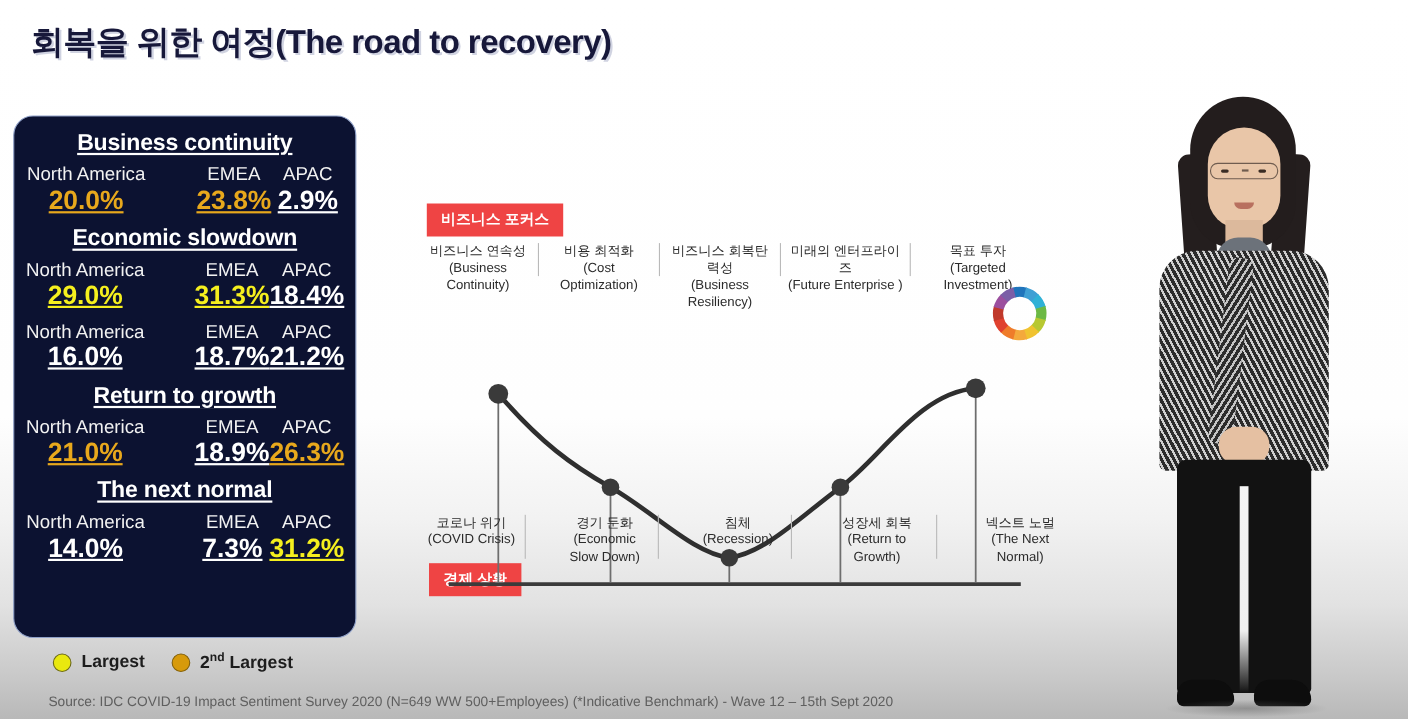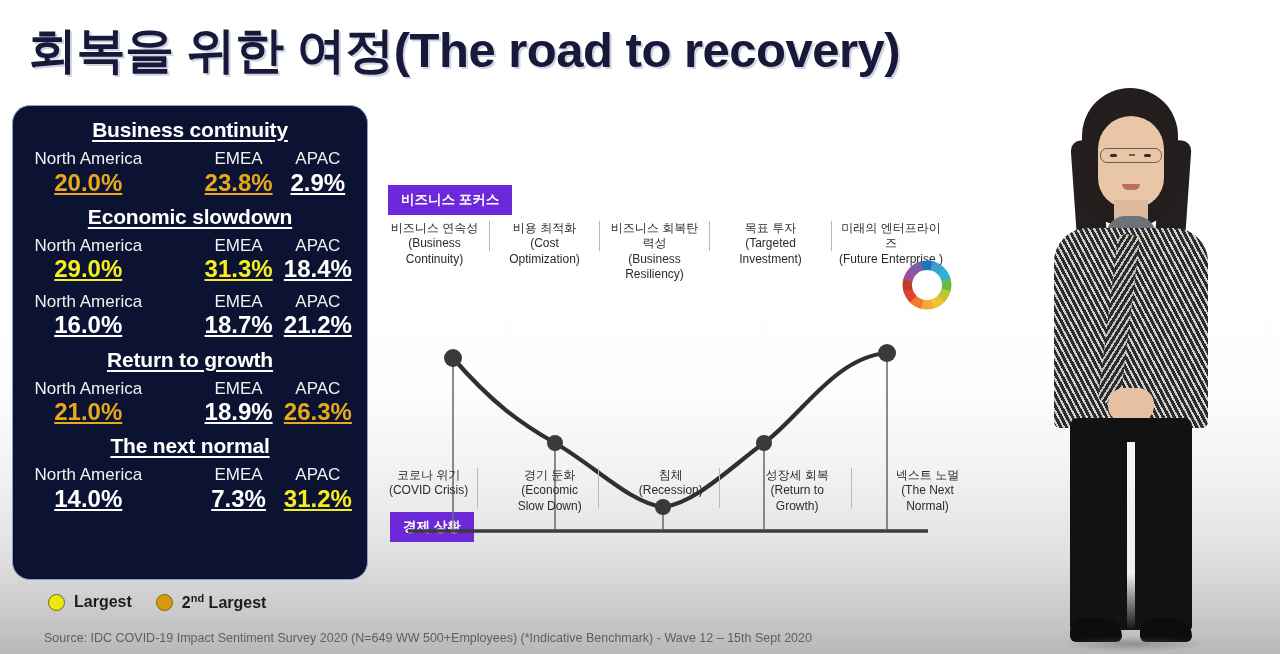--- a/index.html
+++ b/index.html
@@ -10,30 +10,30 @@
   body {
     position: relative;
     background: linear-gradient(to bottom,
        #ffffff 0%, #fefefe 58%, #f2f2f2 72%,
        #e2e2e2 84%, #c9c9c9 94%, #b8b8b8 100%);
   }
 
   
   #slide-title {
     position: absolute; left: 28px; top: 18px;
-    font-size: 49px; font-weight: bold; letter-spacing: -0.5px;
+    font-size: 30px; font-weight: bold; letter-spacing: -0.5px;
     color: #17183a;
     text-shadow: 2px 2px 0 rgba(120,130,170,.35);
     white-space: nowrap;
   }
 
   
   #stats-panel {
     position: absolute; left: 12px; top: 105px;
-    width: 356px; height: 475px;
+    width: 312px; height: 475px;
     background: #0c1231;
     border: 1px solid #8fa0c8;
     border-radius: 18px;
     padding: 12px 10px 6px 10px;
     color: #ffffff;
   }
   .stat-block { text-align: center; margin-bottom: 8px; }
   .stat-block:last-child { margin-bottom: 0; }
   .stat-heading {
     font-size: 21px; font-weight: bold;
@@ -73,21 +73,21 @@
   #source-note {
     position: absolute; left: 44px; top: 631px;
     font-size: 12.5px; color: #5f5f5f; white-space: nowrap;
   }
 
   
   #chart-area { position: absolute; left: 380px; top: 175px; width: 600px; height: 380px; }
 
   .tag-chip {
     position: absolute;
-    background: #6d28d9; color: #ffffff;
+    background: #ef4444; color: #ffffff;
     font-size: 13.5px; font-weight: bold;
     padding: 6px 13px; white-space: nowrap;
   }
   #tag-business-focus { left: 8px; top: 10px; }
   #tag-economic-status { left: 10px; top: 337px; }
 
   .axis-labels { position: absolute; display: flex; }
   #top-labels { left: 0px; top: 46px; width: 600px; }
   #bottom-labels { left: 0px; top: 293px; width: 600px; gap: 23px; }
   .axis-label {
@@ -296,27 +296,27 @@
       <span class="en">(Business Continuity)</span>
     </div>
     <div class="axis-label lw-2">
       <span class="ko">비용 최적화</span>
       <span class="en">(Cost Optimization)</span>
     </div>
     <div class="axis-label lw-3">
       <span class="ko">비즈니스 회복탄력성</span>
       <span class="en">(Business Resiliency)</span>
     </div>
+    <div class="axis-label lw-5">
+      <span class="ko">미래의 엔터프라이즈</span>
+      <span class="en">(Future Enterprise )</span>
+    </div>
     <div class="axis-label lw-4">
       <span class="ko">목표 투자</span>
       <span class="en">(Targeted Investment)</span>
-    </div>
-    <div class="axis-label lw-5">
-      <span class="ko">미래의 엔터프라이즈</span>
-      <span class="en">(Future Enterprise )</span>
     </div>
   </div>
 
   <svg id="curve-svg" width="600" height="300" viewBox="0 0 600 300">
 
     <line x1="28" y1="278" x2="548" y2="278" stroke="#3b3b3b" stroke-width="3.5"></line>
 
     <line x1="73" y1="105" x2="73" y2="276" stroke="#6e6e6e" stroke-width="1.6"></line>
     <line x1="175" y1="190" x2="175" y2="276" stroke="#6e6e6e" stroke-width="1.6"></line>
     <line x1="283" y1="254" x2="283" y2="276" stroke="#6e6e6e" stroke-width="1.6"></line>

